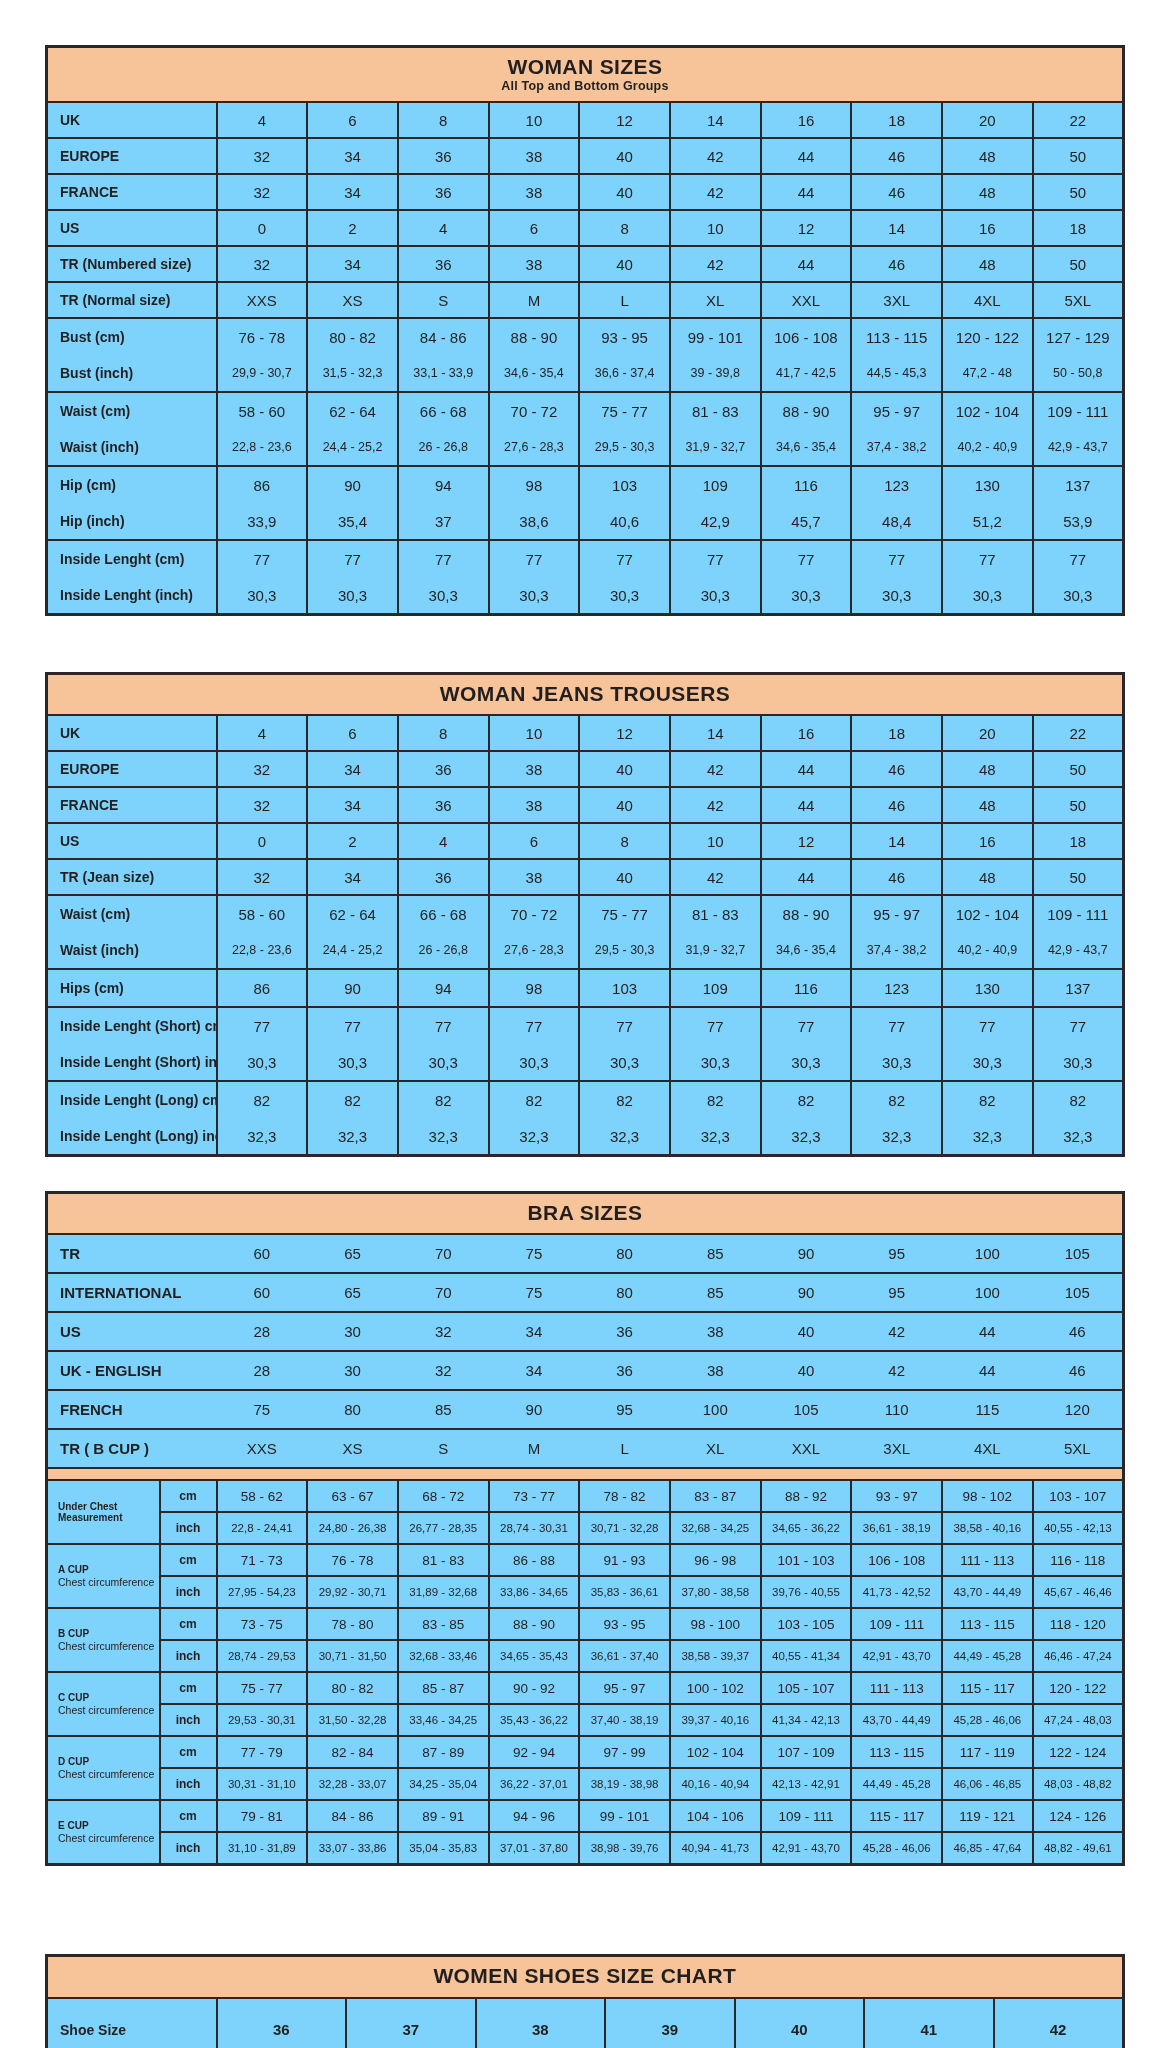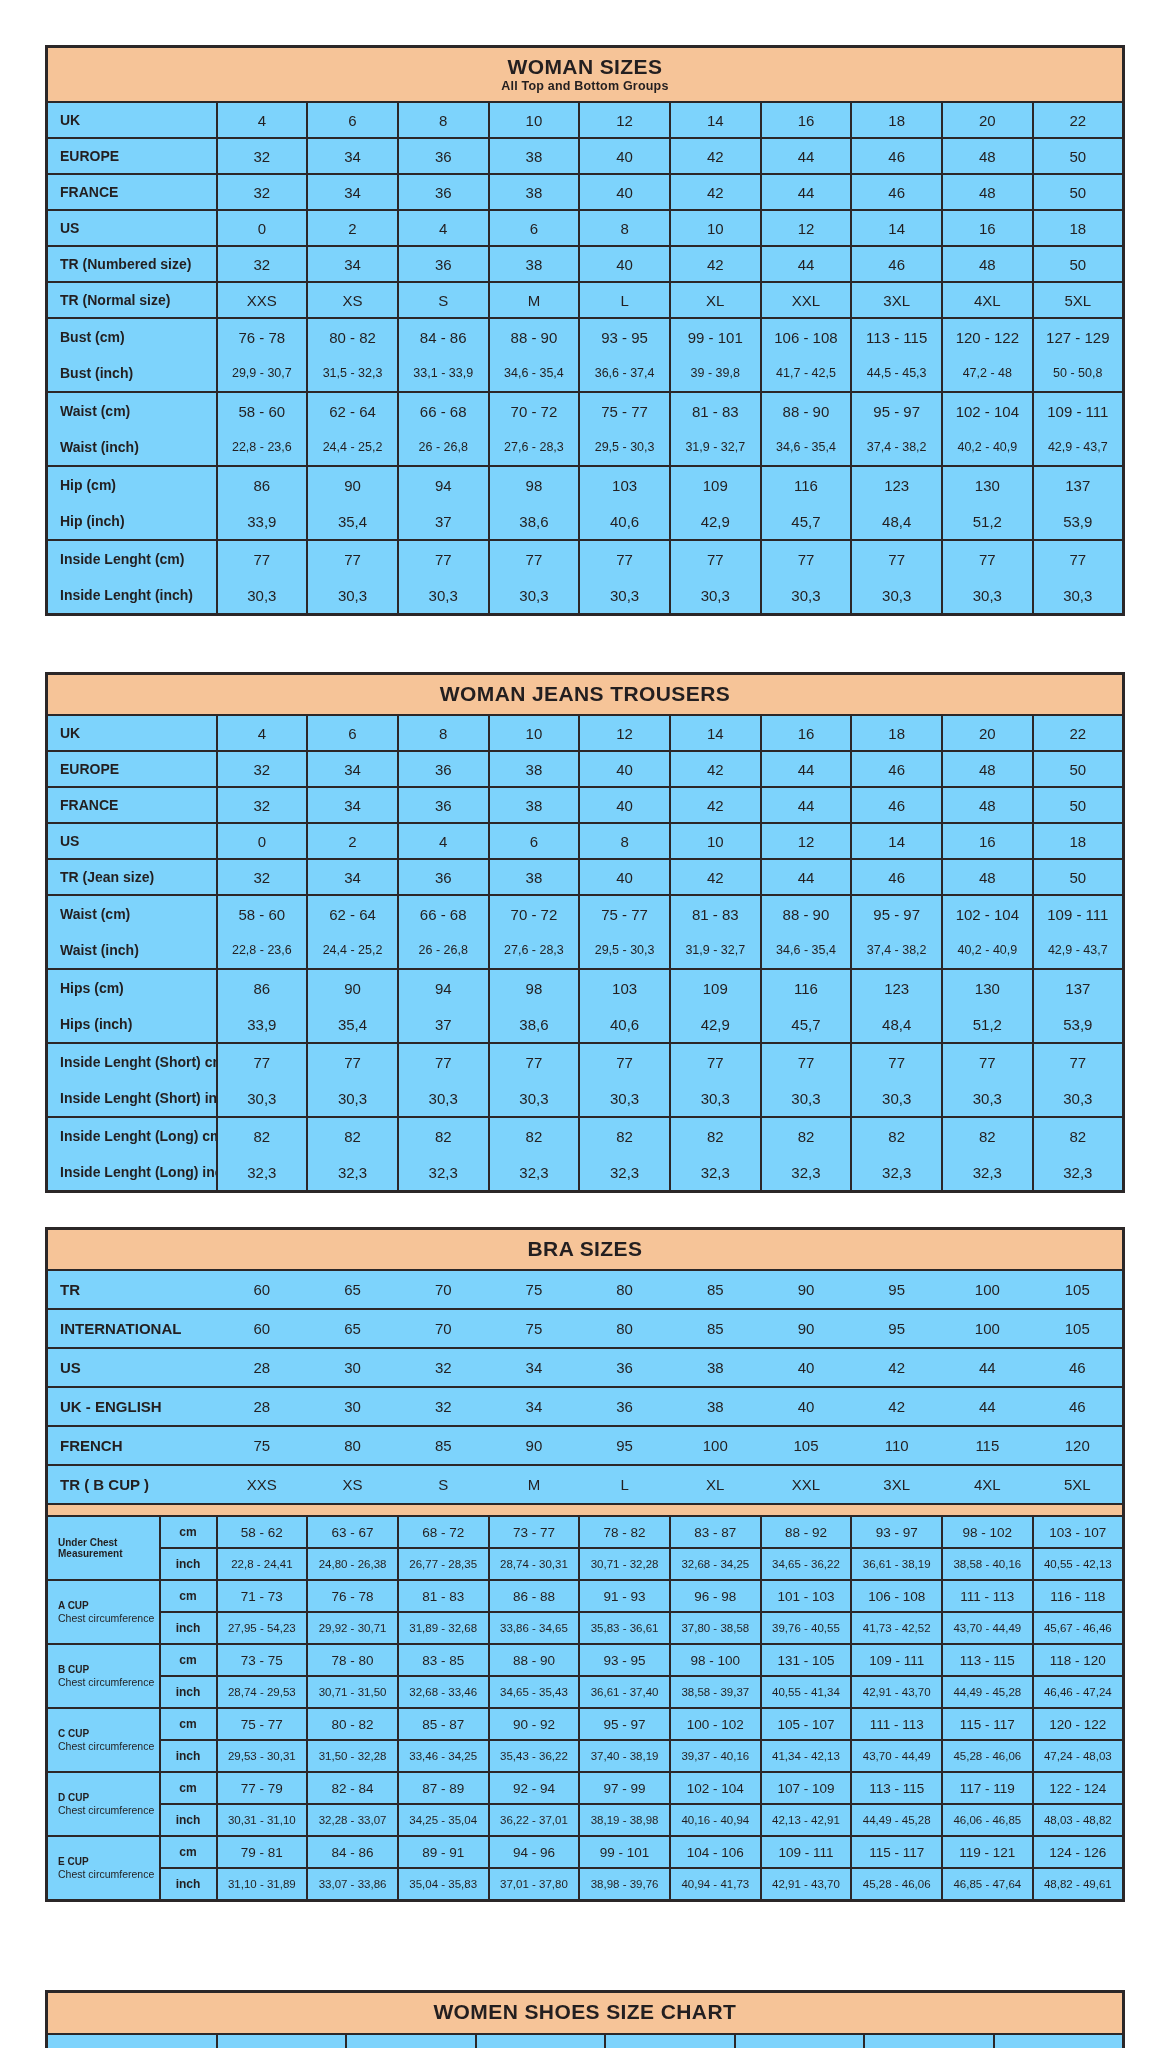--- a/index.html
+++ b/index.html
@@ -382,33 +382,20 @@
           <td class="val">90</td>
           <td class="val">94</td>
           <td class="val">98</td>
           <td class="val">103</td>
           <td class="val">109</td>
           <td class="val">116</td>
           <td class="val">123</td>
           <td class="val">130</td>
           <td class="val">137</td>
         </tr>
-        <tr class="cont">
-          <td class="lbl">Hips (inch)</td>
-          <td class="val">33,9</td>
-          <td class="val">35,4</td>
-          <td class="val">37</td>
-          <td class="val">38,6</td>
-          <td class="val">40,6</td>
-          <td class="val">42,9</td>
-          <td class="val">45,7</td>
-          <td class="val">48,4</td>
-          <td class="val">51,2</td>
-          <td class="val">53,9</td>
-        </tr>
         <tr class="nosep">
           <td class="lbl">Inside Lenght (Short) cm</td>
           <td class="val">77</td>
           <td class="val">77</td>
           <td class="val">77</td>
           <td class="val">77</td>
           <td class="val">77</td>
           <td class="val">77</td>
           <td class="val">77</td>
           <td class="val">77</td>
@@ -617,21 +604,21 @@
             <div class="cupmain">B CUP</div>
             <div class="cupsub">Chest circumference</div>
           </td>
           <td class="unit">cm</td>
           <td class="val">73 - 75</td>
           <td class="val">78 - 80</td>
           <td class="val">83 - 85</td>
           <td class="val">88 - 90</td>
           <td class="val">93 - 95</td>
           <td class="val">98 - 100</td>
-          <td class="val">131 - 105</td>
+          <td class="val">103 - 105</td>
           <td class="val">109 - 111</td>
           <td class="val">113 - 115</td>
           <td class="val">118 - 120</td>
         </tr>
         <tr class="cuprow">
           <td class="unit">inch</td>
           <td class="val sm">28,74 - 29,53</td>
           <td class="val sm">30,71 - 31,50</td>
           <td class="val sm">32,68 - 33,46</td>
           <td class="val sm">34,65 - 35,43</td>

